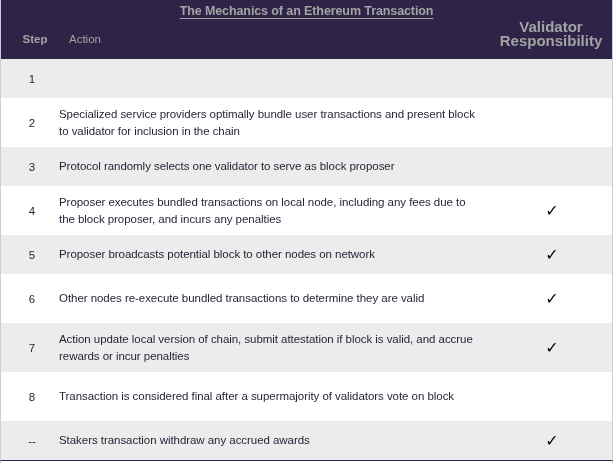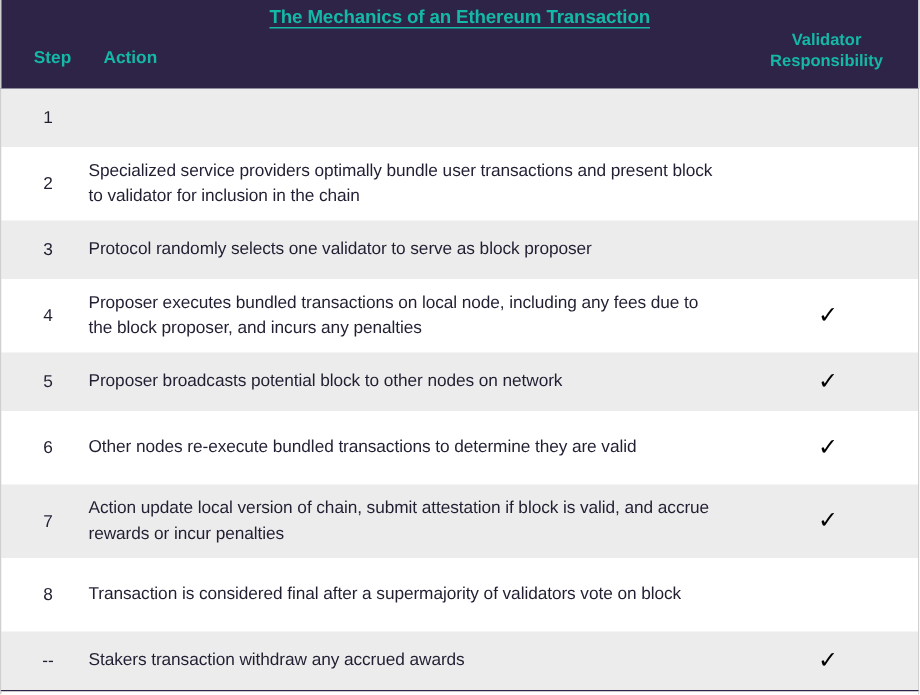--- a/index.html
+++ b/index.html
@@ -17,21 +17,21 @@
     position: relative;
     background: #ffffff;
     overflow: hidden;
     display: flex;
     flex-direction: column;
   }
 
   
   .header-block {
     background: #2e2447;
-    color: #14b8a6;
+    color: #a3a3a3;
     height: 59px;
     position: relative;
     flex: 0 0 auto;
     border-left: 1px solid #cfcfcf;
     border-right: 1px solid #cfcfcf;
   }
 
   .figure-title {
     position: absolute;
     top: 4px;
@@ -53,30 +53,30 @@
     text-align: center;
     font-size: 11.5px;
     font-weight: bold;
   }
 
   .hdr-action {
     position: absolute;
     left: 68px;
     top: 33px;
     font-size: 11.5px;
-    font-weight: bold;
+    font-weight: normal;
   }
 
   .hdr-validator {
     position: absolute;
     left: 490px;
     top: 20px;
     width: 120px;
     text-align: center;
-    font-size: 11px;
+    font-size: 15px;
     font-weight: bold;
     line-height: 14px;
   }
 
   
   .rows-block {
     flex: 1 1 auto;
     border-left: 1px solid #cfcfcf;
     border-right: 1px solid #cfcfcf;
     border-bottom: 1px solid #2e2447;

